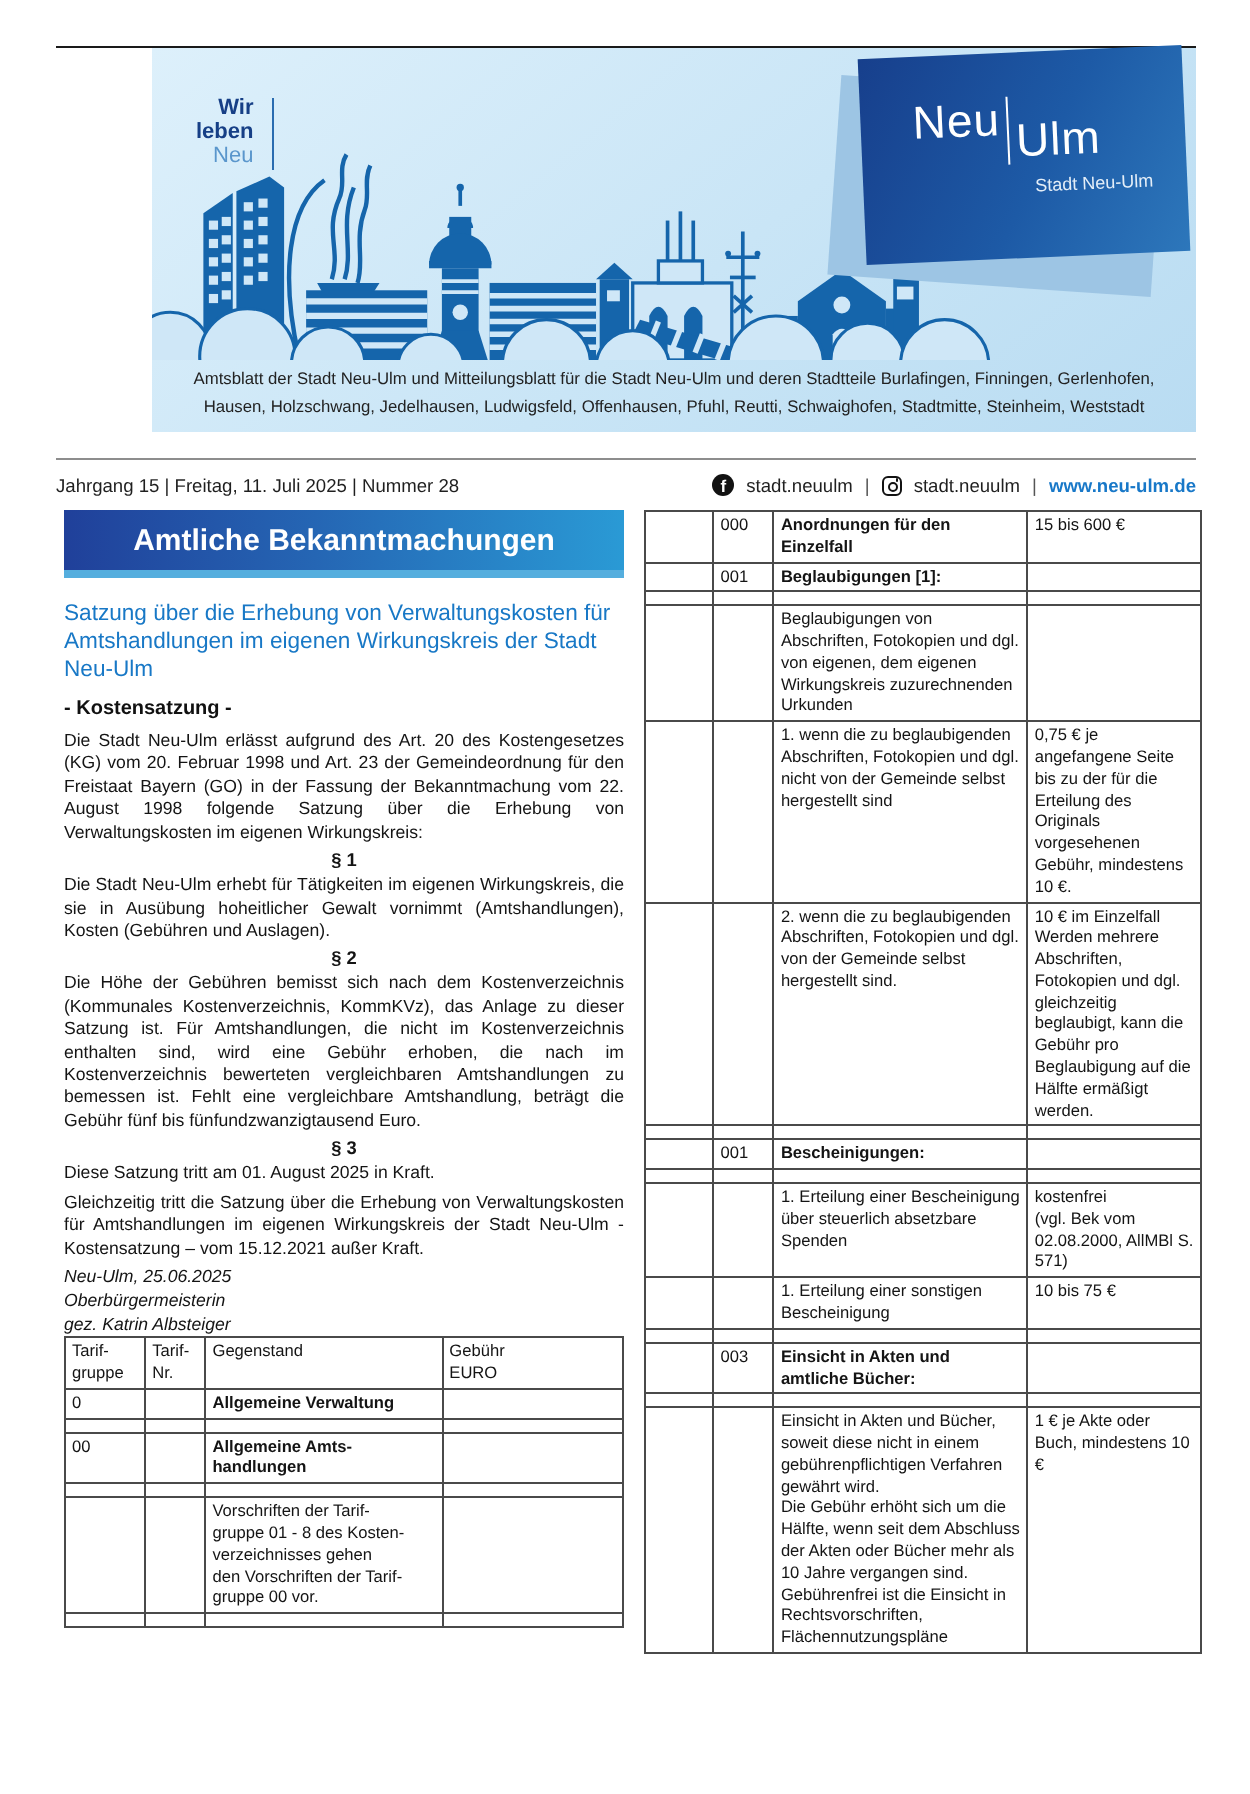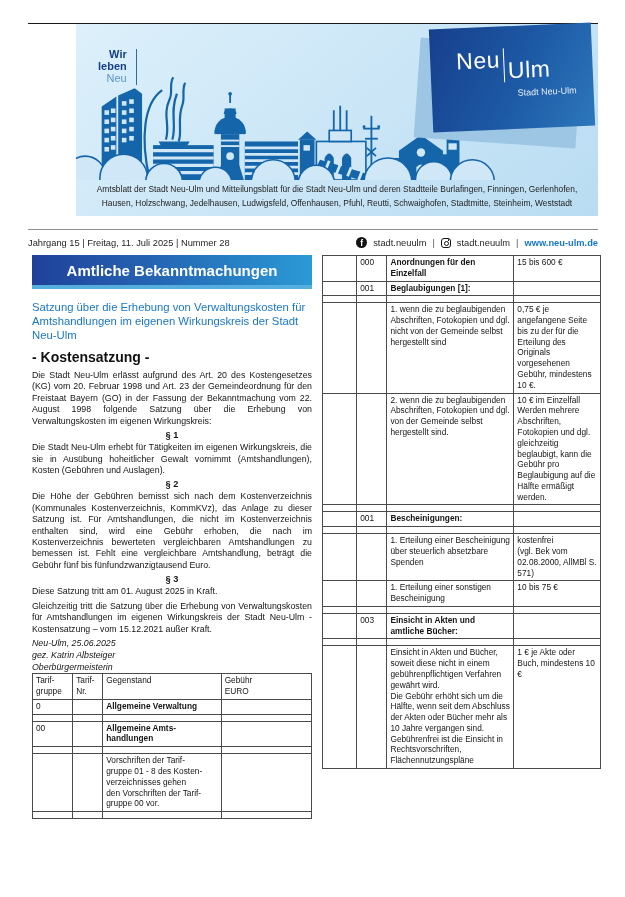--- a/index.html
+++ b/index.html
@@ -47,21 +47,21 @@
 
   
   .columns { position:absolute; top:255px; left:32px; right:24px; display:flex; gap:10px; }
   .col-left { width:280px; flex:0 0 280px; }
   .col-right { width:279px; flex:0 0 279px; }
 
   .banner { height:34px; background:linear-gradient(90deg,#20409a 0%,#2566b4 45%,#2a9ad5 100%);
             border-bottom:4px solid #55aede; color:#fff; font-weight:bold; font-size:15px;
             display:flex; align-items:center; justify-content:center; }
   .article-title { color:#1878c6; font-size:11.3px; font-weight:normal; line-height:1.24; margin:11px 0 7px; }
-  .article-subtitle { color:#111; font-size:14px; font-weight:bold; margin:0 0 5px; }
+  .article-subtitle { color:#111; font-size:10px; font-weight:bold; margin:0 0 5px; }
   p.body { font-size:8.8px; line-height:1.3; text-align:justify; color:#141414; margin:0 0 3px; }
   .para-sign { text-align:center; font-weight:bold; font-size:9.2px; margin:3px 0 2px; color:#141414; }
   .sig { font-style:italic; font-size:8.8px; line-height:1.34; margin-top:3px; color:#141414; }
   .kkv-heading { font-size:13px; font-weight:bold; color:#000; margin:9px 0 6px; }
 
   table.kkv { border-collapse:collapse; table-layout:fixed; width:100%; font-size:8.3px;
               line-height:1.3; color:#141414; }
   table.kkv th, table.kkv td { border:1px solid #4a4a4a; padding:1px 3px 2px; vertical-align:top;
               text-align:left; font-weight:normal; white-space:pre-line; overflow:hidden; }
   table.kkv td.b { font-weight:bold; }
@@ -251,22 +251,22 @@
 
       <div class="para-sign">§ 2</div>
       <p class="body">Die Höhe der Gebühren bemisst sich nach dem Kostenverzeich­nis (Kommunales Kostenverzeichnis, KommKVz), das Anlage zu dieser Satzung ist. Für Amtshandlungen, die nicht im Kostenver­zeichnis enthalten sind, wird eine Gebühr erhoben, die nach im Kostenverzeichnis bewerteten vergleichbaren Amtshandlungen zu bemessen ist. Fehlt eine vergleichbare Amtshandlung, beträgt die Gebühr fünf bis fünfundzwanzigtausend Euro.</p>
 
       <div class="para-sign">§ 3</div>
       <p class="body">Diese Satzung tritt am 01. August 2025 in Kraft.</p>
       <p class="body">Gleichzeitig tritt die Satzung über die Erhebung von Ver­waltungskosten für Amtshandlungen im eigenen Wirkungskreis der Stadt Neu-Ulm - Kostensatzung – vom 15.12.2021 außer Kraft.</p>
 
       <div class="sig">
         <div>Neu-Ulm, 25.06.2025</div>
+        <div>Oberbürgermeisterin</div>
         <div>gez. Katrin Albsteiger</div>
-        <div>Oberbürgermeisterin</div>
       </div>
 
 
       <table class="kkv">
           <colgroup>
             <col style="width: 40px;">
             <col style="width: 30px;">
             <col style="width: 118px;">
             <col style="width: 90px;">
           </colgroup>
@@ -350,20 +350,26 @@
             </tr>
             <tr class="spacer">
               <td></td>
               <td></td>
               <td></td>
               <td></td>
             </tr>
             <tr>
               <td></td>
               <td></td>
+              <td>Beglaubigungen von Abschriften, Fotokopien und dgl. von eigenen, dem eigenen Wirkungskreis zuzurechnenden Urkunden</td>
+              <td></td>
+            </tr>
+            <tr>
+              <td></td>
+              <td></td>
               <td>1. wenn die zu beglaubigenden Abschriften, Fotokopien und dgl. nicht von der Gemeinde selbst her­gestellt sind</td>
               <td>0,75 € je angefangene Seite bis zu der für die Erteilung des Originals vorgesehenen Gebühr, mindestens 10 €.</td>
             </tr>
             <tr>
               <td></td>
               <td></td>
               <td>2. wenn die zu beglaubigenden Abschriften, Fotokopien und dgl. von der Gemeinde selbst hergestellt sind.</td>
               <td>10 € im Einzelfall
 Werden mehrere Abschriften, Fotokopien und dgl. gleichzeitig beglaubigt, kann die Gebühr pro Beglaubigung auf die Hälfte ermäßigt werden.</td>
             </tr>

